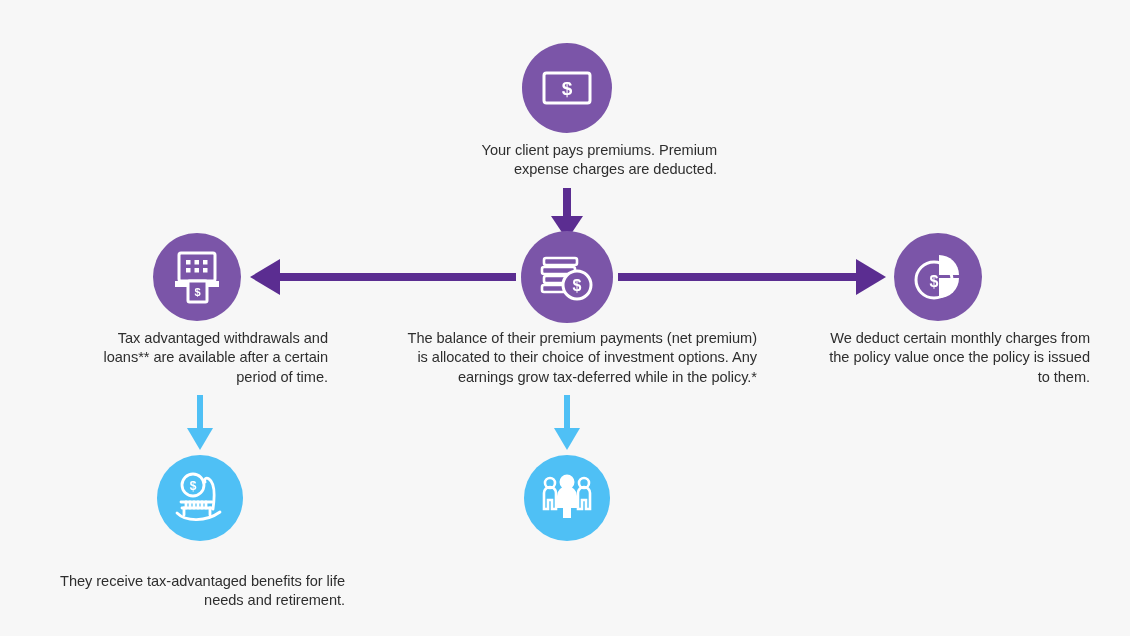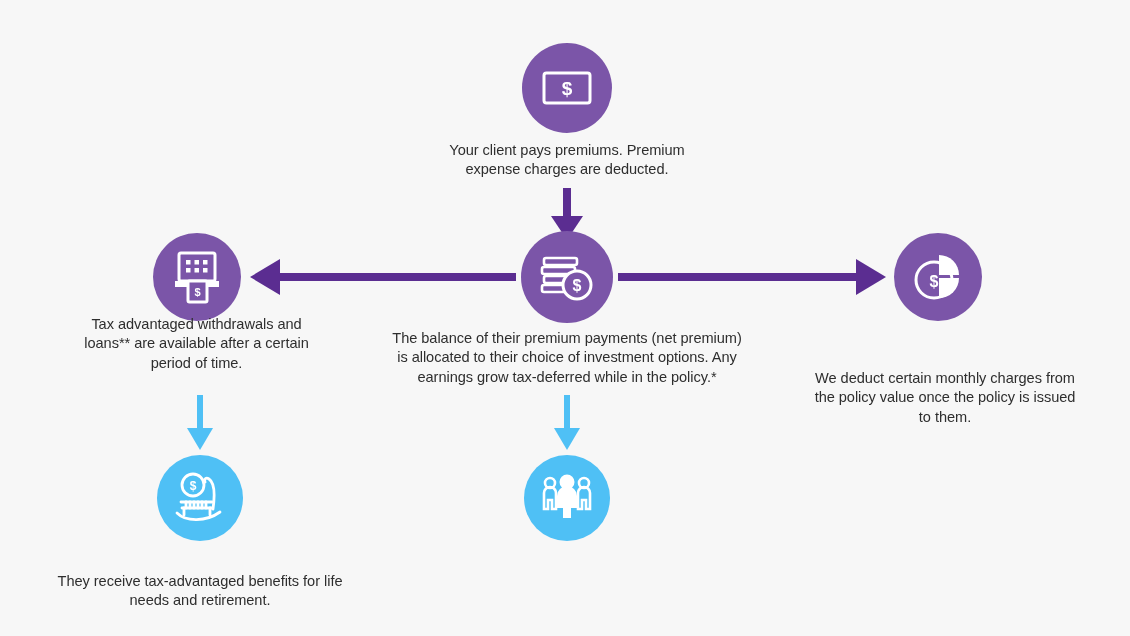--- a/index.html
+++ b/index.html
@@ -25,21 +25,21 @@
     border-radius: 50%;
     display: flex;
     align-items: center;
     justify-content: center;
   }
   .circle.purple { background: #7b55a8; }
   .circle.blue   { background: #4fc0f5; }
   .circle svg { display: block; }
   .caption {
     position: absolute;
-    text-align: center;
+    text-align: right;
     color: #2e2e2e;
     font-size: 14.6px;
     line-height: 1.32;
     letter-spacing: -0.05px;
     white-space: pre-line;
   }
   .arrow-layer {
     position: absolute;
     left: 0; top: 0;
     width: 1130px; height: 636px;
@@ -105,21 +105,21 @@
           <rect x="31" y="18" width="4.5" height="4.5"></rect>
         </g>
 
         <path d="M3 31 h44 v6 h-44 z" fill="#ffffff"></path>
 
         <rect x="16" y="31" width="19" height="21" rx="1.5" ry="1.5" fill="#7b55a8" stroke="#ffffff" stroke-width="3"></rect>
         <text x="25.5" y="46" text-anchor="middle" fill="#ffffff" font-family="'Liberation Sans', sans-serif" font-size="11" font-weight="bold">$</text>
       </svg>
     </span>
   </div>
-  <div class="caption" style="left:65px; top:315px; width:263px;">Tax advantaged withdrawals and
+  <div class="caption" style="left:65px; top:329px; width:263px;">Tax advantaged withdrawals and
 loans** are available after a certain
 period of time.</div>
 
   <div class="circle purple" style="left:521px; top:231px; width:92px; height:92px;">
     <span>
       <svg width="56" height="50" viewBox="0 0 56 50">
 
         <g fill="none" stroke="#ffffff" stroke-width="2.6">
           <rect x="5" y="6" width="33" height="7" rx="2"></rect>
           <rect x="3" y="15" width="33" height="7" rx="2"></rect>
@@ -141,21 +141,21 @@
       <svg width="52" height="52" viewBox="0 0 52 52">
 
         <circle cx="22" cy="29" r="18" fill="none" stroke="#ffffff" stroke-width="3"></circle>
         <text x="22" y="36" text-anchor="middle" fill="#ffffff" font-family="'Liberation Sans', sans-serif" font-size="16" font-weight="bold">$</text>
 
         <path d="M27 24 L27 4 A20 20 0 0 1 47 24 Z" fill="#ffffff"></path>
         <path d="M27 27 L47 27 A20 20 0 0 1 27 47 Z" fill="#ffffff"></path>
       </svg>
     </span>
   </div>
-  <div class="caption" style="left:800px; top:329px; width:290px;margin-top:40px;">We deduct certain monthly charges from
+  <div class="caption" style="left:800px; top:329px; width:290px;">We deduct certain monthly charges from
 the policy value once the policy is issued
 to them.</div>
 
   <div class="circle blue" style="left:157px; top:455px; width:86px; height:86px;">
     <span>
       <svg width="56" height="54" viewBox="0 0 56 54">
         <g fill="none" stroke="#ffffff" stroke-width="2.8" stroke-linecap="round" stroke-linejoin="round">
 
           <circle cx="21" cy="14" r="11"></circle>
 

